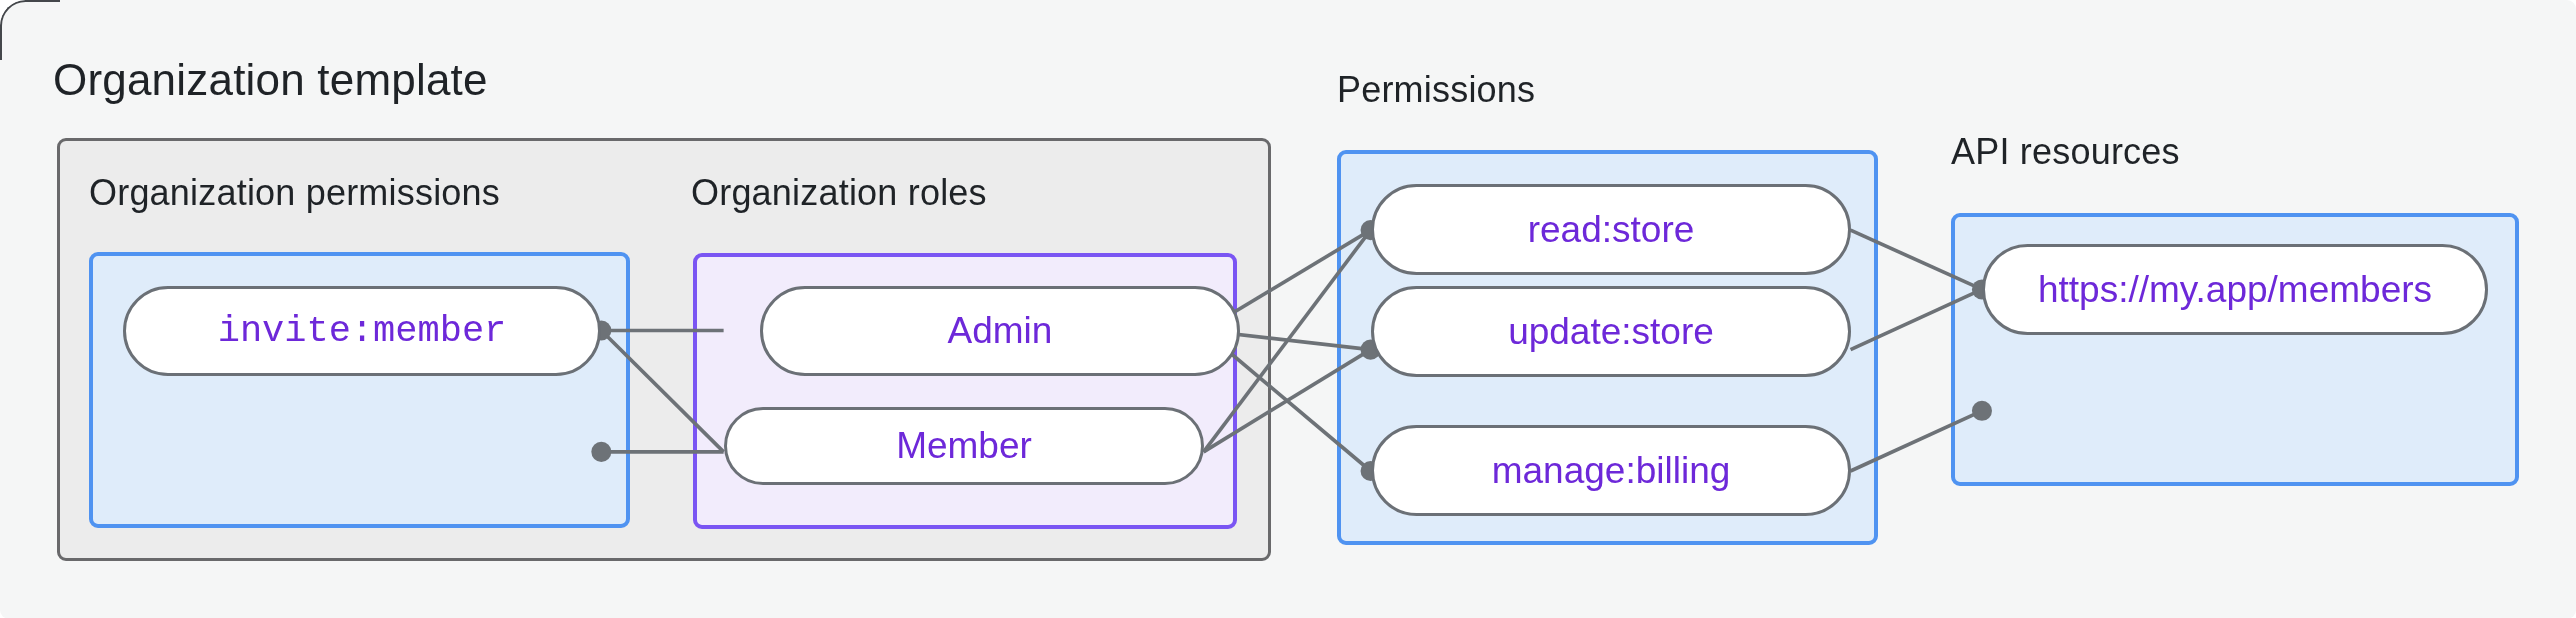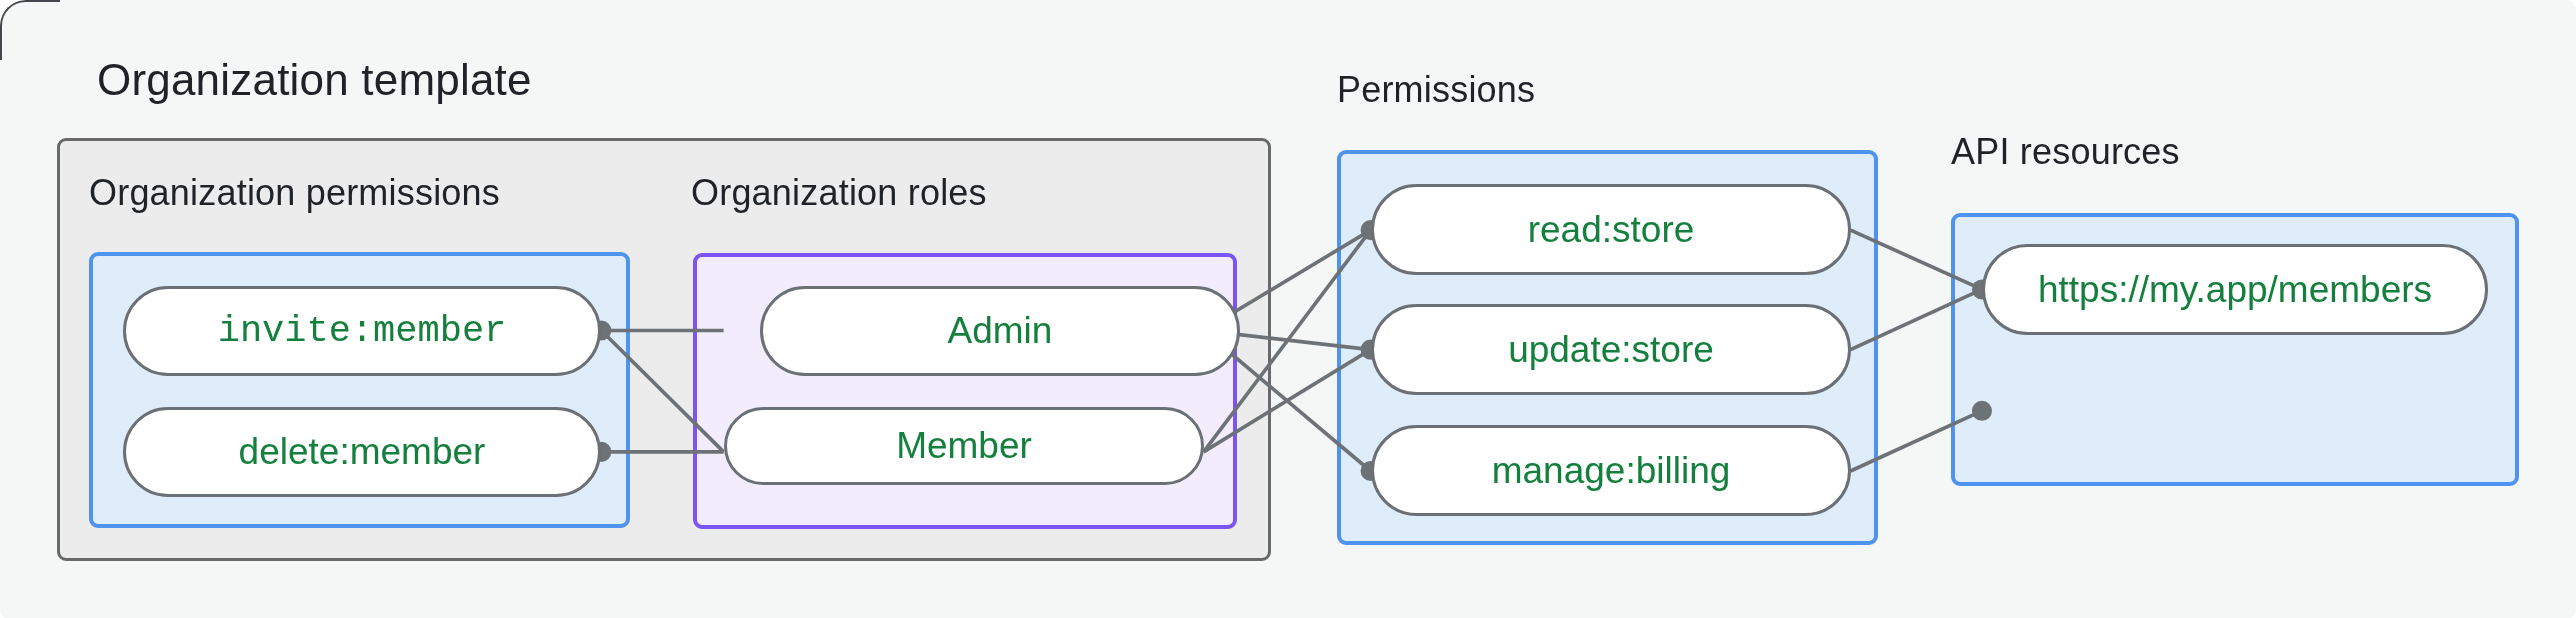--- a/index.html
+++ b/index.html
@@ -7,49 +7,49 @@
   .canvas{
     position:relative;width:2576px;height:619px;background:#f5f6f6;
     border-radius:25.6px 9px 9px 9px;overflow:hidden;color:#1f2327;
   }
   .corner-arc{
     position:absolute;top:0;left:0;width:58px;height:58px;
     border-top-left-radius:25.6px;border-top:2.7px solid #44474b;border-left:2.7px solid #44474b;
     pointer-events:none;
   }
   .diagram-title{
-    position:absolute;left:53px;top:55px;font-size:44px;font-weight:500;letter-spacing:0.2px;margin-left:44px;
+    position:absolute;left:53px;top:55px;font-size:44px;font-weight:500;letter-spacing:0.2px;
   }
   .section-label{position:absolute;font-size:36px;font-weight:500;letter-spacing:0.2px;white-space:nowrap;}
   .lbl-org-permissions{left:89px;top:172px;}
   .lbl-org-roles{left:691px;top:172px;}
   .lbl-permissions{left:1337px;top:69px;}
   .lbl-api-resources{left:1951px;top:131px;}
   .outer-box{
     position:absolute;left:57px;top:138px;width:1214px;height:423px;
     background:#ececec;border:3.7px solid #69696b;border-radius:9px;box-sizing:border-box;
   }
   .group-box{position:absolute;border-radius:9px;box-sizing:border-box;}
   .box-blue{background:#dfecfa;border:4.6px solid #4f93f1;}
   .box-purple{background:#f2ecfc;border:4.6px solid #7a55f3;}
   .box-org-permissions{left:89px;top:252px;width:541px;height:276px;}
   .box-org-roles{left:693px;top:253px;width:544px;height:276px;}
   .box-permissions{left:1337px;top:150px;width:541px;height:395px;}
   .box-api-resources{left:1951px;top:213px;width:568px;height:273px;}
   .pill{
     position:absolute;background:#ffffff;border:3.7px solid #6b7076;border-radius:47px;
     box-sizing:border-box;display:flex;align-items:center;justify-content:center;
-    font-size:37px;color:#15803d;white-space:nowrap;z-index:3;
+    font-size:37px;color:#6d28d9;white-space:nowrap;z-index:3;
   }
   .pill-invite {left:123px;top:286px;width:478px;height:90px;font-family:Liberation Mono, monospace;}
   .pill-delete {left:123px;top:407px;width:478px;height:90px;}
   .pill-admin  {left:760px;top:286px;width:480px;height:90px;}
   .pill-member {left:724px;top:407px;width:480px;height:78px;}
   .pill-read   {left:1371px;top:184px;width:480px;height:91px;}
-  .pill-update {left:1371px;top:304px;width:480px;height:91px;}
+  .pill-update {left:1371px;top:286px;width:480px;height:91px;}
   .pill-manage {left:1371px;top:425px;width:480px;height:91px;}
   .pill-members-api{left:1982px;top:244px;width:506px;height:91px;}
   .pill-billing-api{left:1982px;top:365px;width:506px;height:91px;}
   svg.edges{position:absolute;left:0;top:0;width:2576px;height:619px;z-index:2;pointer-events:none;}
 </style>
 </head>
 <body>
 
 <div class="canvas">
 
@@ -84,21 +84,20 @@
       <circle cx="659" cy="362" r="11" fill="#6d7277"></circle>
       <circle cx="659" cy="495" r="11" fill="#6d7277"></circle>
       <circle cx="1502" cy="252" r="11" fill="#6d7277"></circle>
       <circle cx="1502" cy="383" r="11" fill="#6d7277"></circle>
       <circle cx="1502" cy="516" r="11" fill="#6d7277"></circle>
       <circle cx="2172" cy="317" r="11" fill="#6d7277"></circle>
       <circle cx="2172" cy="450" r="11" fill="#6d7277"></circle>
     </svg>
 
   <div class="pill pill-invite">invite:member</div>
-  <div class="pill pill-delete">delete:member</div>
   <div class="pill pill-admin">Admin</div>
   <div class="pill pill-member">Member</div>
   <div class="pill pill-read">read:store</div>
   <div class="pill pill-update">update:store</div>
   <div class="pill pill-manage">manage:billing</div>
   <div class="pill pill-members-api">https://my.app/members</div>
 
 </div>
 
 

